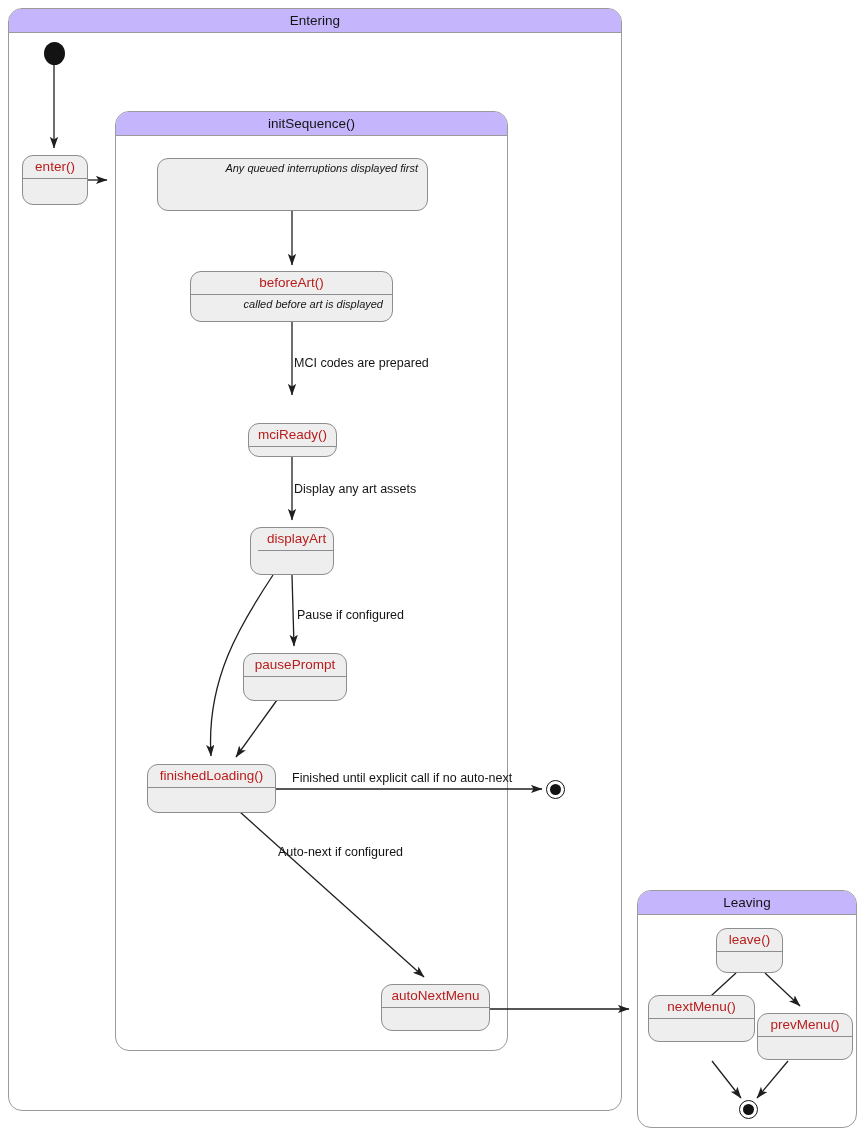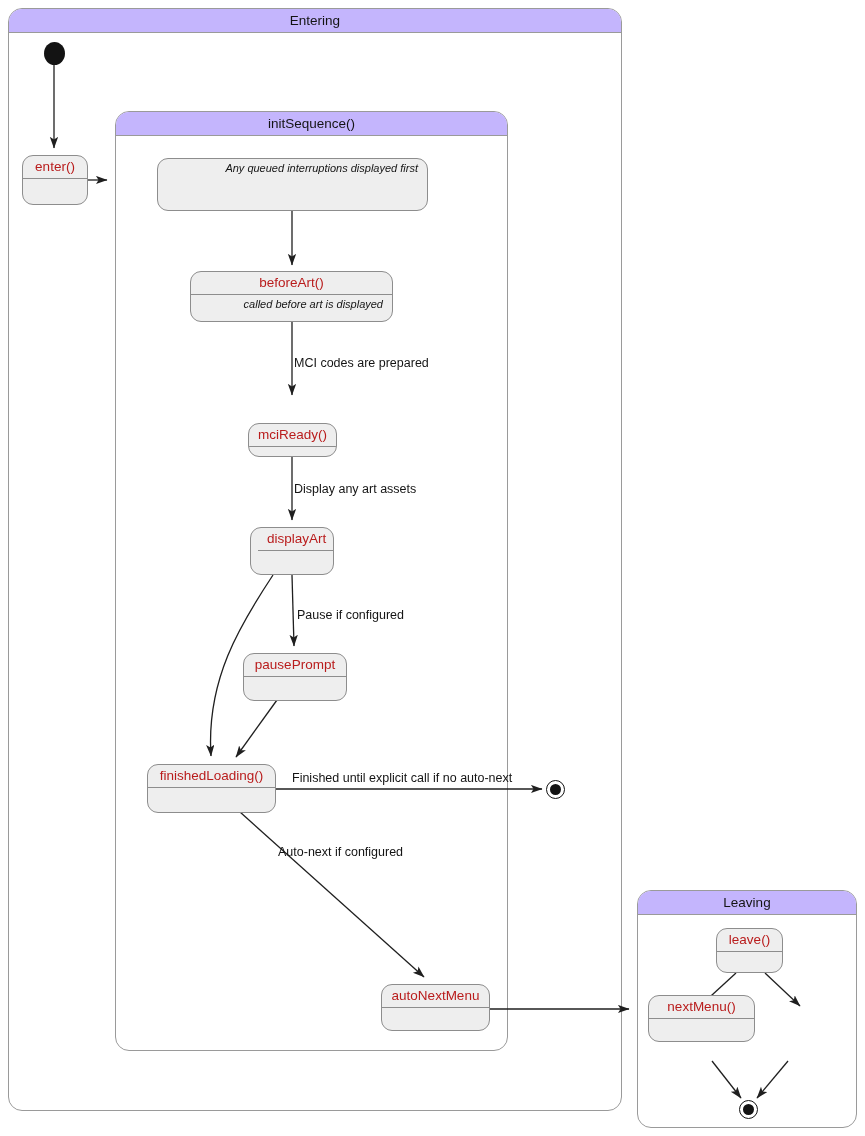--- a/index.html
+++ b/index.html
@@ -248,20 +248,24 @@
   <div class="state" style="left:716px; top:928px; width:67px; height:45px;">
     <div class="state-name">leave()</div>
     <div class="state-body empty"></div>
   </div>
 
   <div class="state" style="left:648px; top:995px; width:107px; height:47px;">
     <div class="state-name">nextMenu()</div>
     <div class="state-body empty"></div>
   </div>
 
+  <div class="state" style="left:757px; top:1013px; width:96px; height:47px;">
+    <div class="state-name">prevMenu()</div>
+    <div class="state-body empty"></div>
+  </div>
 
   <div class="edge-label" style="left:294px; top:356px;">MCI codes are prepared</div>
 
   <div class="edge-label" style="left:294px; top:482px;">Display any art assets</div>
 
   <div class="edge-label" style="left:297px; top:608px;">Pause if configured</div>
 
   <div class="edge-label" style="left:292px; top:771px;">Finished until explicit call if no auto-next</div>
 
   <div class="edge-label" style="left:278px; top:845px;">Auto-next if configured</div>

